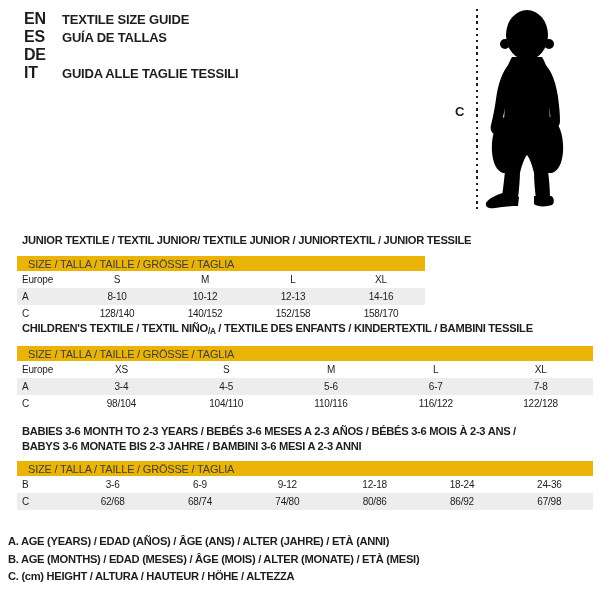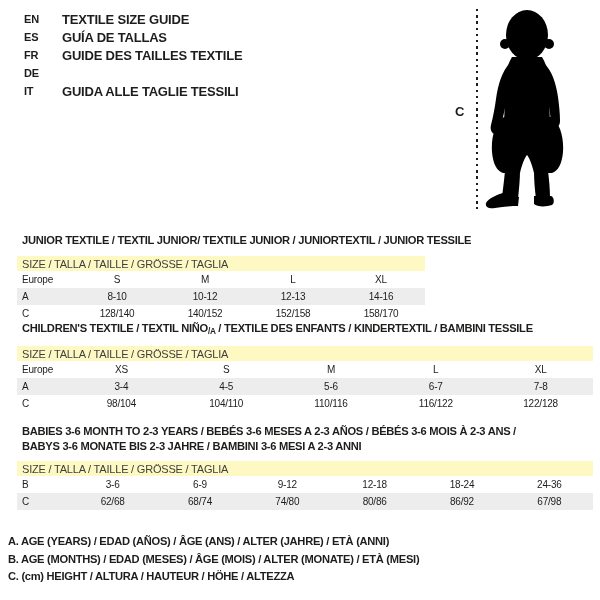--- a/index.html
+++ b/index.html
@@ -3,21 +3,21 @@
 <meta charset="utf-8">
 <style>
   html,body{margin:0;padding:0;background:#fff;}
   #canvas{
     position:relative;width:600px;height:600px;background:#ffffff;overflow:hidden;
     font-family:"Liberation Sans",sans-serif;color:#1d1d1b;
   }
   
   .langs{position:absolute;left:24px;top:10px;}
   .lang-row{display:flex;height:18px;align-items:center;}
-  .lang-code{width:38px;font-weight:bold;font-size:11px;letter-spacing:-0.2px;}
+  .lang-code{width:38px;font-weight:bold;font-size:16px;letter-spacing:-0.2px;}
   .lang-label{font-weight:bold;font-size:13px;letter-spacing:-0.2px;white-space:nowrap;}
   
   .dotline{position:absolute;left:476px;top:9px;width:2px;height:200px;
     background:repeating-linear-gradient(to bottom,#1d1d1b 0 2.5px,transparent 2.5px 6.2px);}
   .c-label{position:absolute;left:455px;top:104px;font-weight:bold;font-size:13px;}
   .baby-svg{position:absolute;left:482px;top:7px;}
   
   .section{position:absolute;left:17px;}
   .s1{top:217px;width:408px;margin-top:16px;}
   .s2{top:321px;width:576px;}
@@ -25,21 +25,21 @@
   .sec-title{margin-left:5px;font-weight:bold;font-size:11.5px;letter-spacing:-0.3px;
     transform:scaleX(0.97);transform-origin:left;white-space:nowrap;}
   .title-line{height:15px;line-height:15px;}
   .sub{font-size:8.5px;vertical-align:-2px;}
   .s1 table{margin-top:8px;}
   .s2 table{margin-top:10px;}
   .s3 table{margin-top:7px;}
   table{border-collapse:collapse;table-layout:fixed;width:100%;}
   td{height:17px;font-size:10px;text-align:center;letter-spacing:-0.2px;padding:0;
      white-space:nowrap;overflow:hidden;}
-  td.thead{height:15px;background:#fef9c3;text-align:left;padding-left:5px;
+  td.thead{height:15px;background:#eab308;text-align:left;padding-left:11px;
      font-size:11px;color:#3f3f3f;}
   td.rowlabel{text-align:left;padding-left:5px;}
   tr.shaded td{background:#ededed;}
   
   .legend{position:absolute;left:8px;top:534px;}
   .legend-line{height:17.5px;line-height:15px;font-weight:bold;font-size:11.5px;
      letter-spacing:-0.3px;transform:scaleX(0.97);transform-origin:left;white-space:nowrap;}
 </style>
 </head>
 <body>
@@ -47,24 +47,20 @@
 <div id="canvas">
 
   <div class="langs">
       <div class="lang-row">
         <span class="lang-code">EN</span>
         <span class="lang-label">TEXTILE SIZE GUIDE</span>
       </div>
       <div class="lang-row">
         <span class="lang-code">ES</span>
         <span class="lang-label">GUÍA DE TALLAS</span>
-      </div>
-      <div class="lang-row">
-        <span class="lang-code">FR</span>
-        <span class="lang-label">GUIDE DES TAILLES TEXTILE</span>
       </div>
       <div class="lang-row">
         <span class="lang-code">DE</span>
       </div>
       <div class="lang-row">
         <span class="lang-code">IT</span>
         <span class="lang-label">GUIDA ALLE TAGLIE TESSILI</span>
       </div>
     </div>
 

